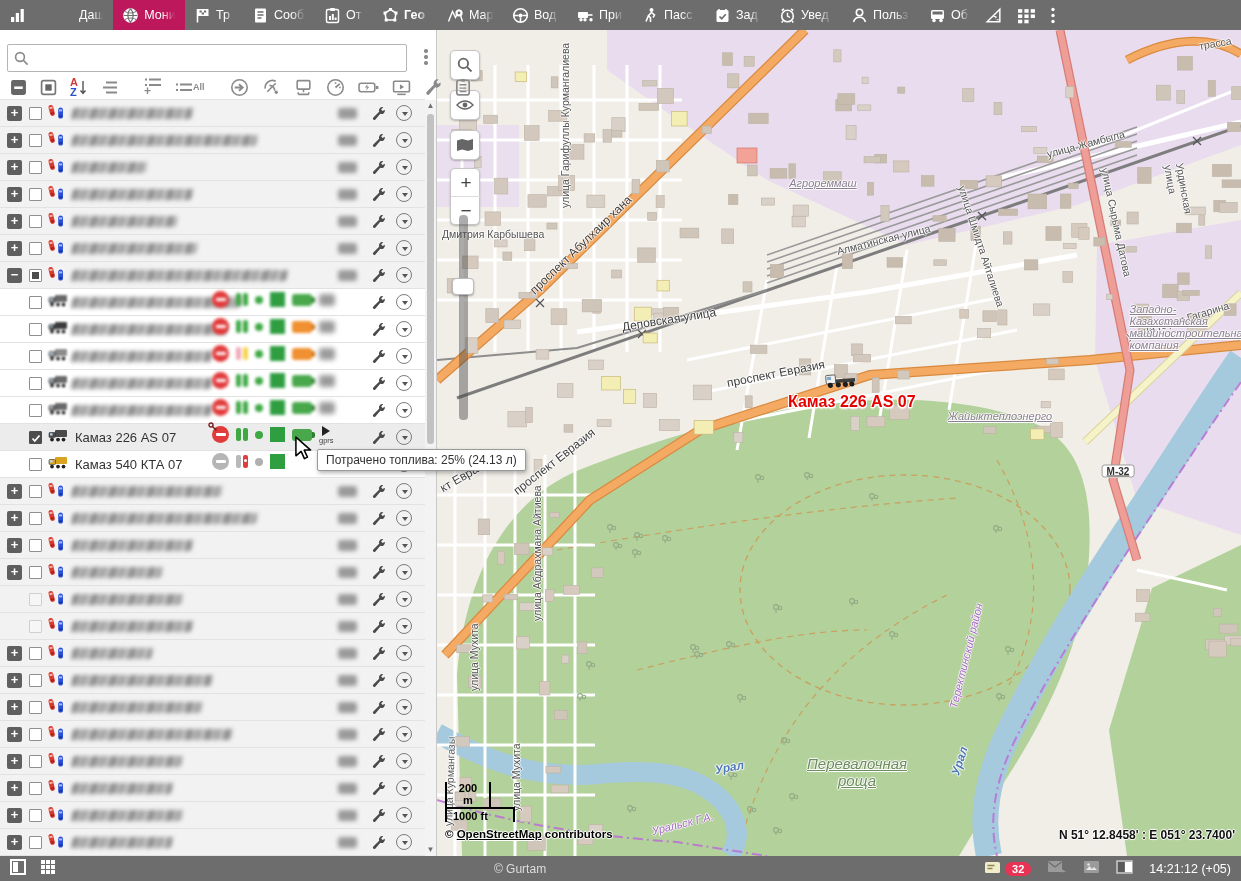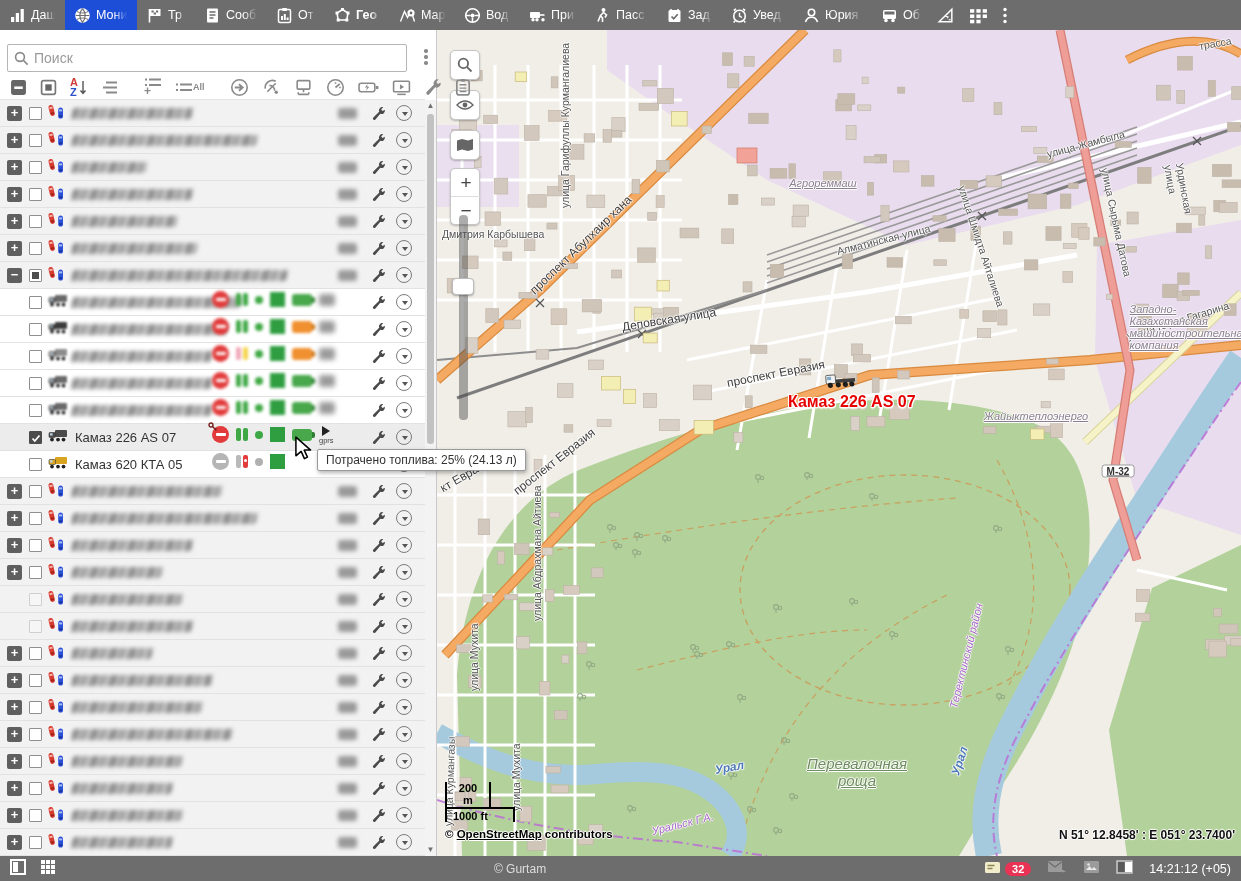--- a/index.html
+++ b/index.html
@@ -3,21 +3,21 @@
 <meta charset="utf-8">
 <style>
   *{margin:0;padding:0;box-sizing:border-box;}
   html,body{width:1241px;height:881px;overflow:hidden;font-family:"Liberation Sans",sans-serif;background:#fff;}
   
   .topbar{position:absolute;left:0;top:0;width:1241px;height:30px;background:#6d6d6d;display:flex;align-items:center;z-index:30;}
   .logo{display:flex;align-items:center;gap:7px;padding:0 28px 0 118px;}
   .logo-word{color:#fff;font-size:19px;letter-spacing:1.5px;font-weight:400;}
   .nav{display:flex;align-items:center;height:30px;}
   .nav-item{display:flex;align-items:center;height:30px;padding:0 9px;cursor:pointer;}
-  .nav-item.active{background:#1d4ed8;}
+  .nav-item.active{background:#be185d;text-align:center;}
   .nav-ico{width:17px;height:17px;margin-right:5px;flex:0 0 auto;}
   .nav-ico svg{width:17px;height:17px;display:block;}
   .nav-label{color:#fff;font-size:12.5px;white-space:nowrap;overflow:hidden;
     -webkit-mask-image:linear-gradient(90deg,#000 55%,transparent 98%);
     mask-image:linear-gradient(90deg,#000 55%,transparent 98%);}
   .top-right{display:flex;align-items:center;margin-left:6px;gap:14px;}
   .top-right svg{display:block;}
   
   .panel{position:absolute;left:0;top:30px;width:437px;height:826px;background:#fff;z-index:20;border-right:1px solid #c9c9c9;}
   .search-row{position:absolute;left:0;top:14px;width:437px;height:30px;}
@@ -126,21 +126,21 @@
       <div class="nav-item">
         <span class="nav-ico">
           <svg viewBox="0 0 17 17">
             <g fill="#fff">
               <rect x="2" y="10" width="3.2" height="5"></rect>
               <rect x="6.8" y="6" width="3.2" height="9"></rect>
               <rect x="11.6" y="2" width="3.2" height="13"></rect>
             </g>
           </svg>
         </span>
-        <span class="nav-label" style="width: 25px;">Даш</span>
+        <span class="nav-label" style="width: 25px; margin-left: 48px;">Даш</span>
       </div>
       <div class="nav-item active">
         <span class="nav-ico">
           <svg viewBox="0 0 17 17">
             <circle cx="8.5" cy="8.5" r="6.8" fill="#fff"></circle>
             <circle cx="8.5" cy="8.5" r="6.8" fill="none" stroke="#fff"></circle>
             <path d="M8.5 1.7a10 10 0 0 0 0 13.6a10 10 0 0 0 0-13.6M1.7 8.5h13.6" stroke="#6d6d6d" stroke-width="1.2" fill="none"></path>
             <path d="M3 4.5c3.5 2 7.5 2 11 0M3 12.5c3.5-2 7.5-2 11 0" stroke="#6d6d6d" stroke-width="1" fill="none"></path>
           </svg>
         </span>
@@ -257,21 +257,21 @@
         </span>
         <span class="nav-label" style="width: 32px;">Увед</span>
       </div>
       <div class="nav-item">
         <span class="nav-ico">
           <svg viewBox="0 0 17 17">
             <circle cx="8.5" cy="5.5" r="3.2" fill="none" stroke="#fff" stroke-width="1.6"></circle>
             <path d="M2.5 15c1-3.4 3.2-4.8 6-4.8s5 1.4 6 4.8" fill="none" stroke="#fff" stroke-width="1.6"></path>
           </svg>
         </span>
-        <span class="nav-label" style="width: 38px;">Юрия</span>
+        <span class="nav-label" style="width: 38px;">Польз</span>
       </div>
       <div class="nav-item">
         <span class="nav-ico">
           <svg viewBox="0 0 17 17">
             <rect x="2" y="3" width="13" height="9" rx="1.5" fill="#fff"></rect>
             <rect x="3.5" y="4.5" width="10" height="3" fill="#6d6d6d"></rect>
             <circle cx="5" cy="13.5" r="1.8" fill="#fff"></circle>
             <circle cx="12" cy="13.5" r="1.8" fill="#fff"></circle>
           </svg>
         </span>
@@ -312,21 +312,20 @@
   </div>
 </div>
 
 <div class="panel">
   <div class="search-row">
     <div class="search-box">
       <svg width="15" height="15" viewBox="0 0 15 15">
           <circle cx="6" cy="6" r="4.4" fill="none" stroke="#8a8a8a" stroke-width="1.6"></circle>
           <path d="M9.4 9.4 L13.6 13.6" stroke="#8a8a8a" stroke-width="1.6"></path>
         </svg>
-      <input class="search-input" placeholder="Поиск" style="">
     </div>
     <div class="kebab">
         <i></i>
         <i></i>
         <i></i>
       </div>
   </div>
   <div class="ptoolbar">
     <span class="ti">
         <svg width="17" height="17" viewBox="0 0 16 16">
@@ -842,21 +841,21 @@
       <div class="lrow unit">
         <span class="cb"></span>
         <span class="vicon"><svg width="20" height="13" viewBox="0 0 20 13">
             <rect x="7" y="1" width="12" height="7" rx="1" fill="#d9a520"></rect>
             <rect x="1" y="3.5" width="6.5" height="5" rx="1" fill="#d9a520" stroke="#333" stroke-width="0.6"></rect>
             <rect x="2" y="4.3" width="2.6" height="2.2" fill="#bcd4e6"></rect>
             <circle cx="4" cy="10.6" r="1.9" fill="#222"></circle>
             <circle cx="10" cy="10.6" r="1.9" fill="#222"></circle>
             <circle cx="15.5" cy="10.6" r="1.9" fill="#222"></circle>
           </svg></span>
-        <span class="uname">Камаз 620 КТА 05</span>
+        <span class="uname">Камаз 540 КТА 07</span>
         <span class="sicons">
           <span class="si">
             <span class="blkc gray">
               <span class="bar"></span>
             </span>
           </span>
           <span class="si">
             <span style="display:flex;gap:2px;">
               <span class="vbar" style="background:#b9b9b9;"></span>
               <span class="vbar" style="background:#e23b3b;position:relative;">
@@ -1591,21 +1590,21 @@
       <div class="mlabel " style="left: 690px; top: 300px; transform: rotate(-17deg);">улица Юрия Гагарина</div>
       <div class="mlabel " style="left: 762px; top: 10px; transform: rotate(-10deg);">трасса</div>
       <div class="mlabel area ctr" style="left: 752px; top: 297px; transform: translate(-50%, -50%) rotate(0deg);">Западно-
 Казахстанская
 машиностроительная
 компания</div>
       <div class="mlabel  big" style="left: 185px; top: 290px; transform: rotate(-9deg);">Деповская улица</div>
       <div class="mlabel  big" style="left: 4px; top: 452px; transform: rotate(-30deg);">кт Евразия</div>
       <div class="mlabel  big" style="left: 78px; top: 455px; transform: rotate(-38deg);">проспект Евразия</div>
       <div class="mlabel  big" style="left: 290px; top: 346px; transform: rotate(-11deg);">проспект Евразия</div>
-      <div class="mlabel area ctr" style="left: 599px; top: 386px; transform: translate(-50%, -50%) rotate(0deg);">Жайыктеплоэнерго</div>
+      <div class="mlabel area ctr" style="left: 563px; top: 386px; transform: translate(-50%, -50%) rotate(0deg);">Жайыктеплоэнерго</div>
       <div class="mlabel badge ctr" style="left: 677px; top: 441px; transform: translate(-50%, -50%) rotate(0deg);">М-32</div>
       <div class="mlabel " style="left: 100px; top: 585px; transform: rotate(-90deg);">улица Абдрахмана Айтиева</div>
       <div class="mlabel " style="left: 37px; top: 655px; transform: rotate(-90deg);">улица Мухита</div>
       <div class="mlabel " style="left: 79px; top: 775px; transform: rotate(-90deg);">улица Мухита</div>
       <div class="mlabel " style="left: 11px; top: 790px; transform: rotate(-88deg);">улица Курмангазы</div>
       <div class="mlabel park ctr" style="left: 420px; top: 742px; transform: translate(-50%, -50%) rotate(0deg);">Перевалочная
 роща</div>
       <div class="mlabel water" style="left: 278px; top: 733px; transform: rotate(-10deg);">Урал</div>
       <div class="mlabel water" style="left: 518px; top: 738px; transform: rotate(-72deg);">Урал</div>
       <div class="mlabel bound" style="left: 516px; top: 672px; transform: rotate(-76deg);">Теректинский район</div>

